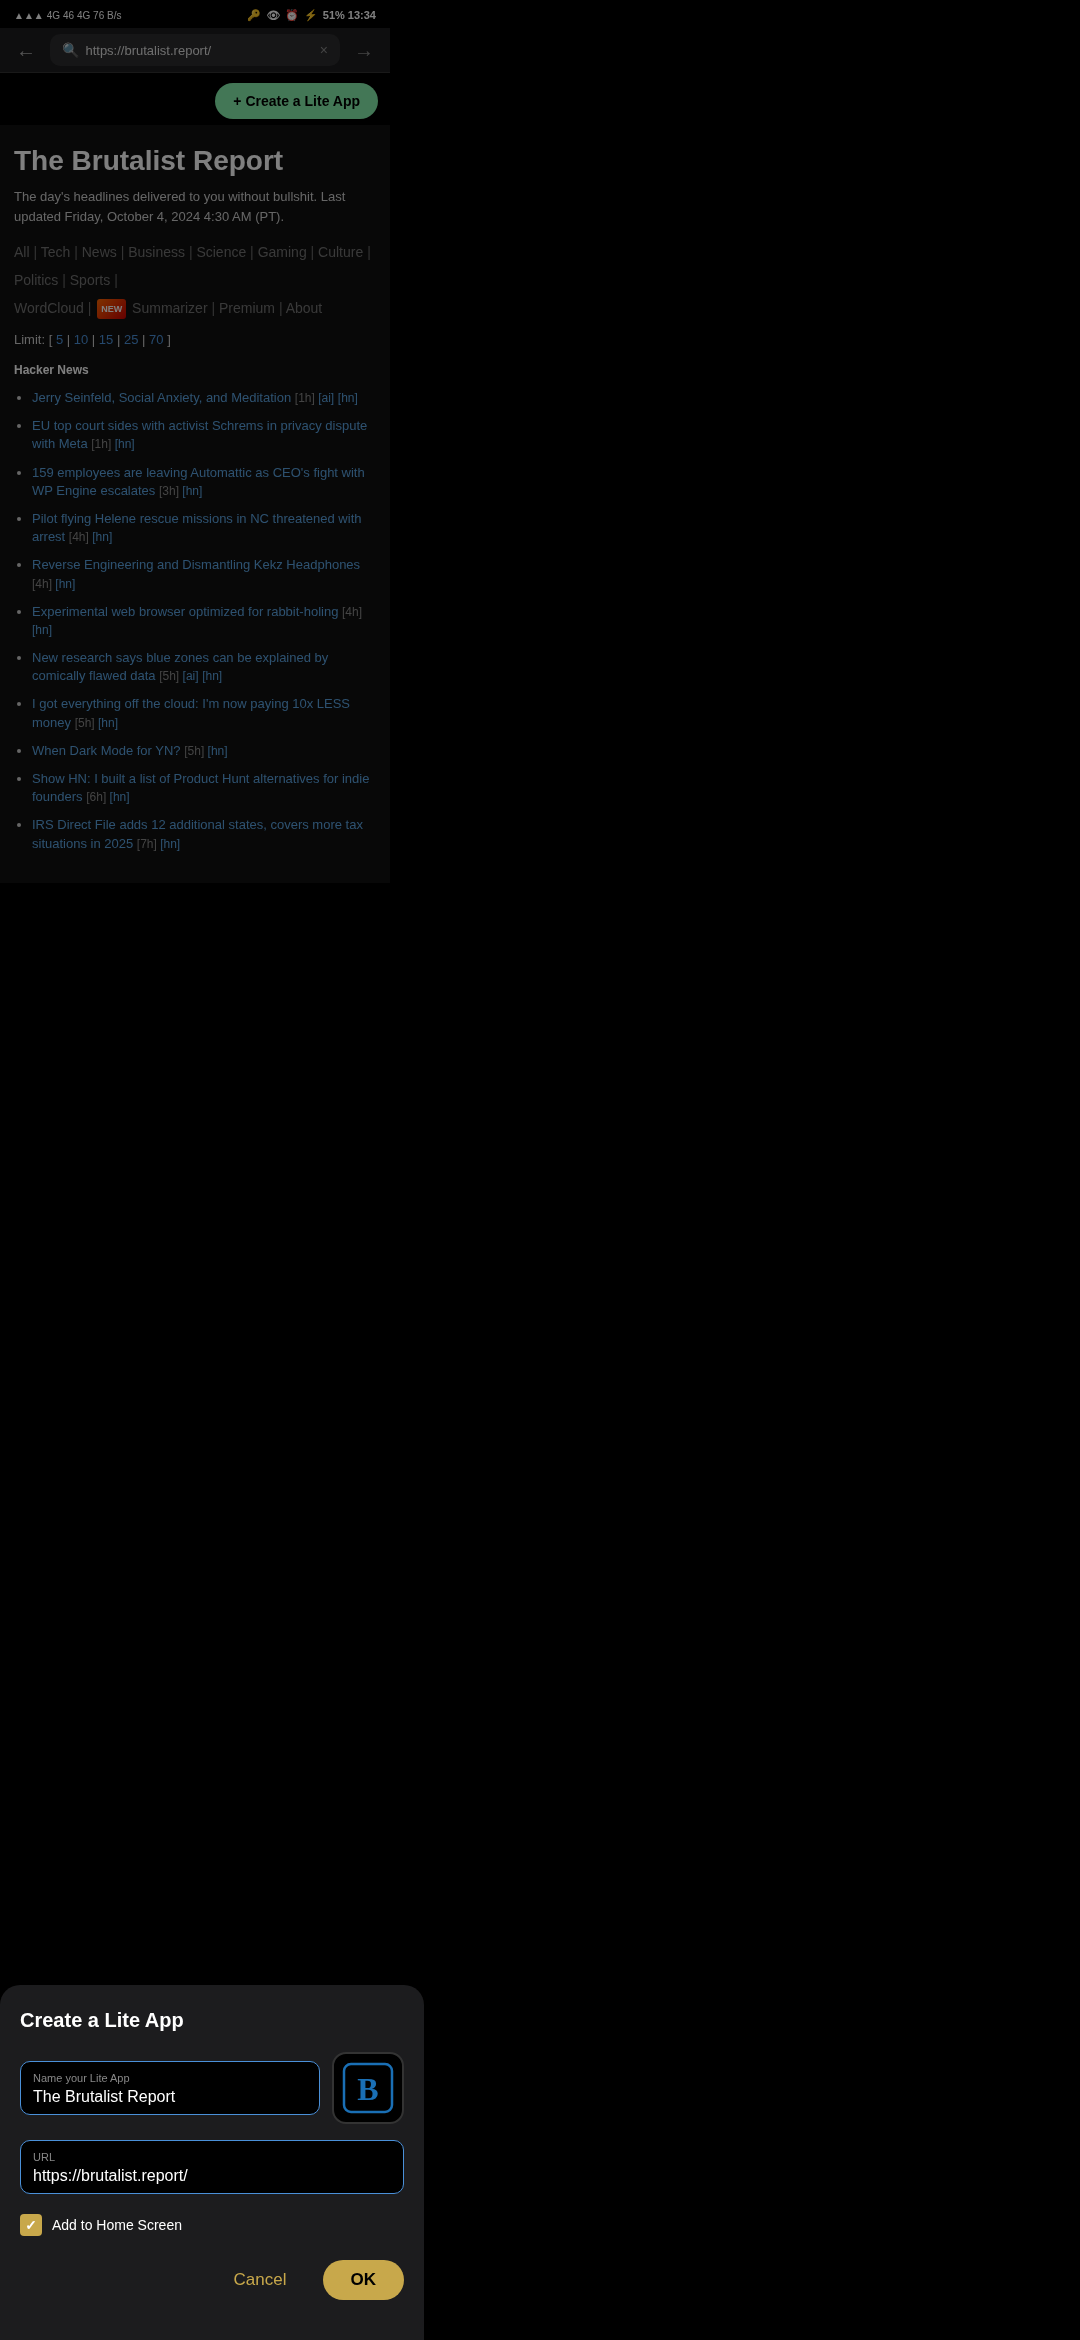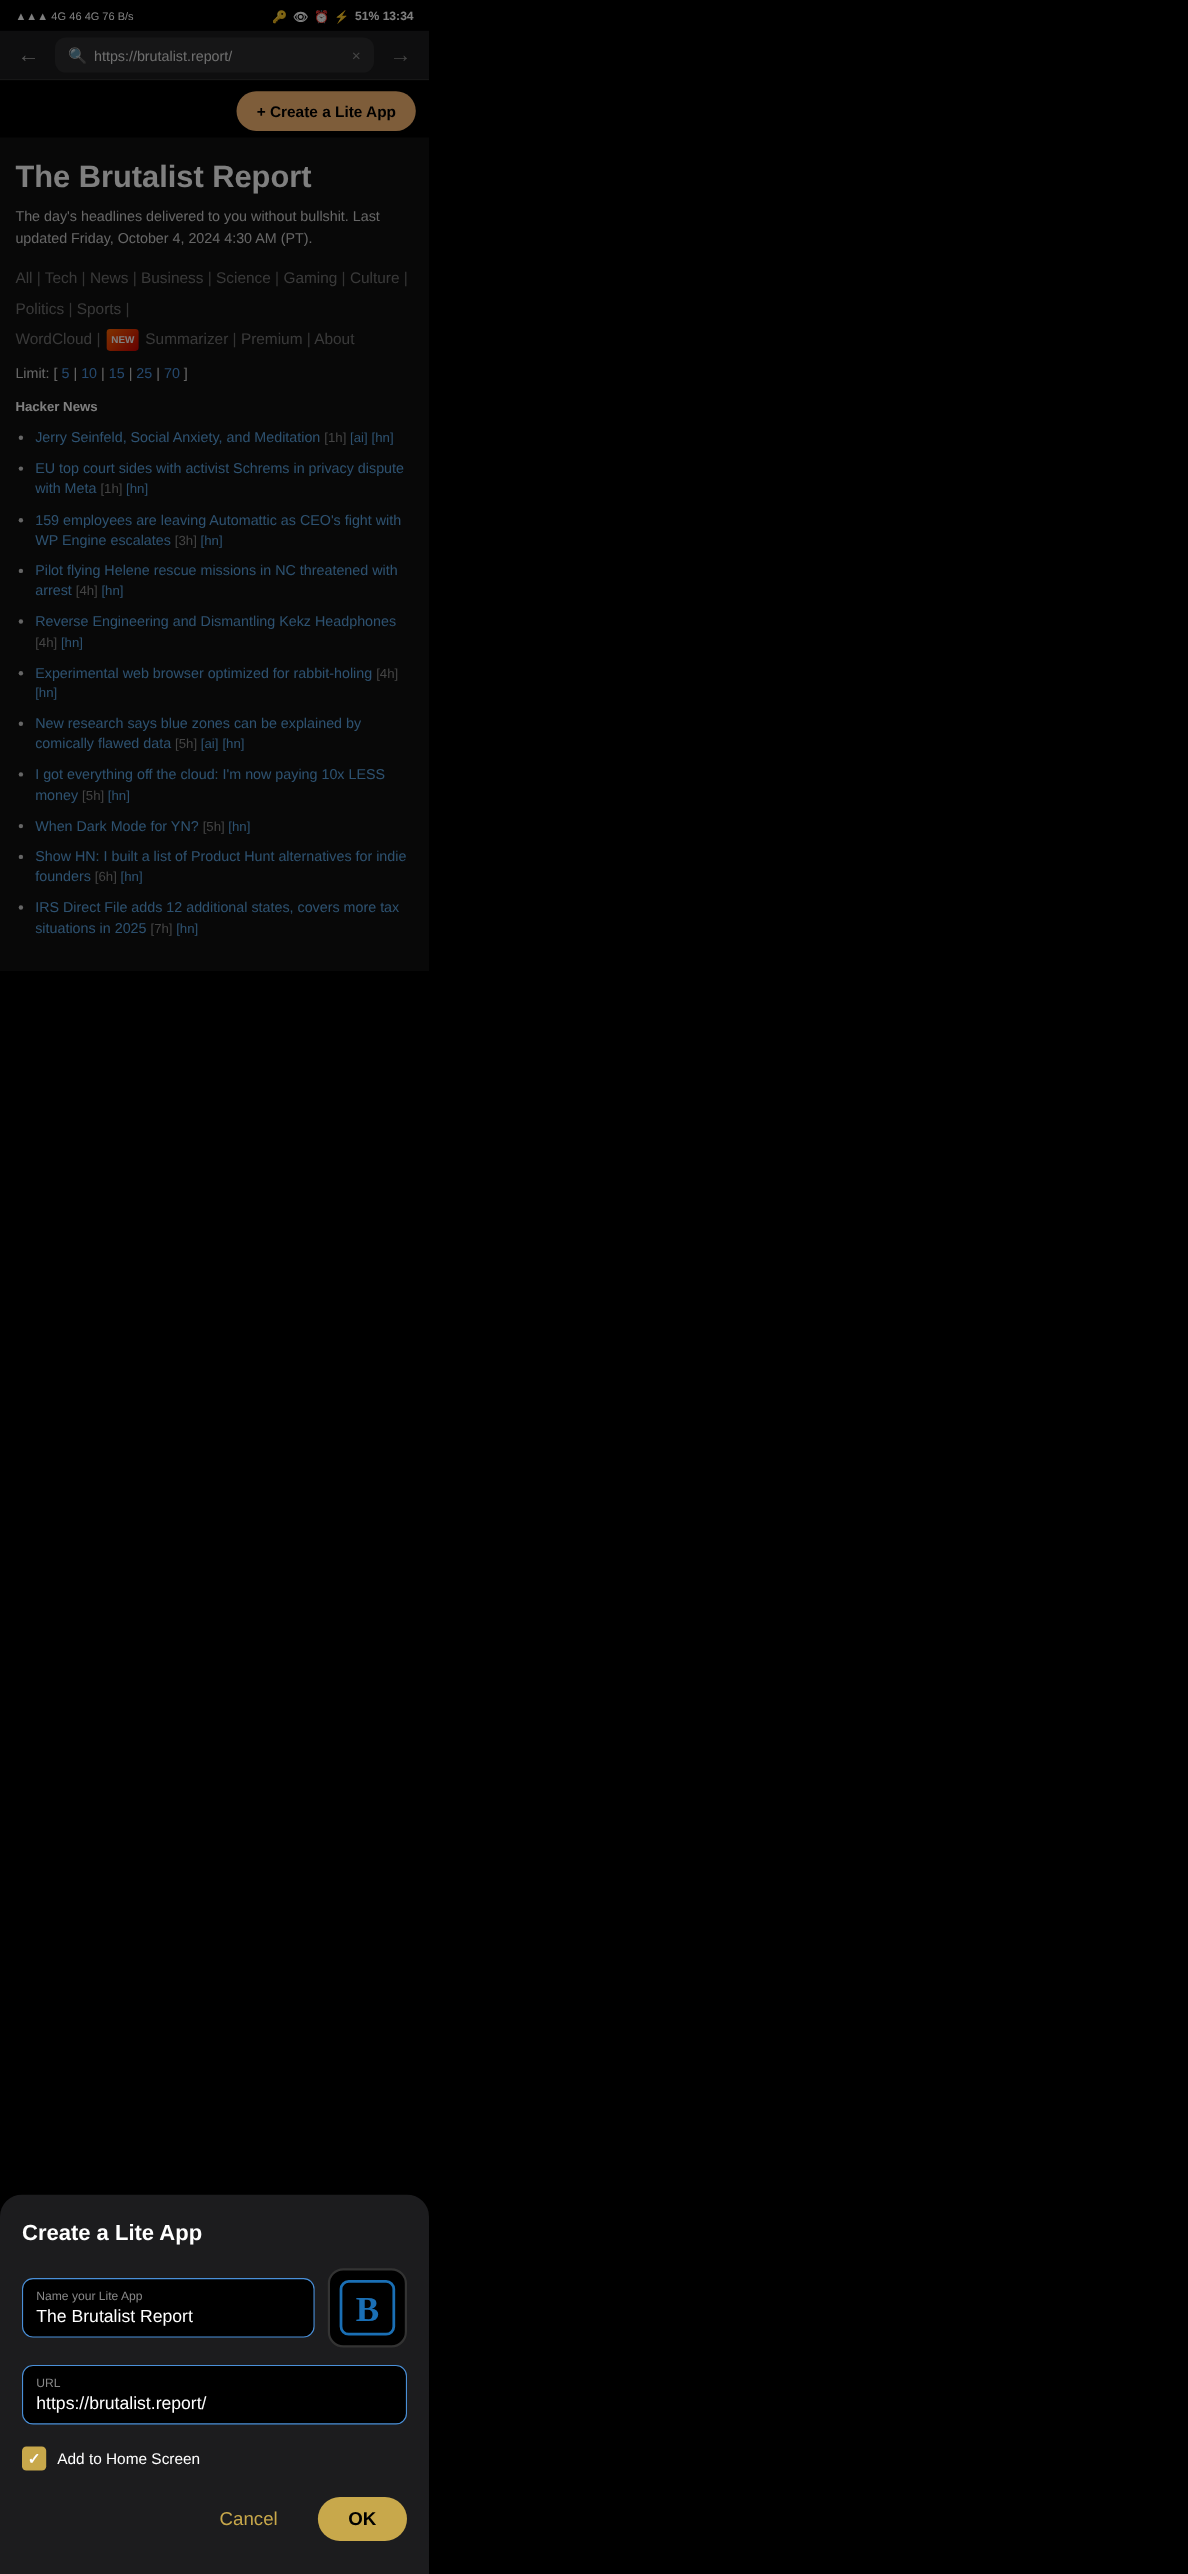--- a/index.html
+++ b/index.html
@@ -58,21 +58,21 @@
     .forward-btn { color: #888; font-size: 20px; padding: 4px 6px; cursor: pointer; }
 
     
     .create-lite-top {
       display: flex;
       justify-content: flex-end;
       padding: 10px 12px 6px;
       background: #000;
     }
     .create-lite-btn-top {
-      background: #fdba74;
+      background: #86efac;
       border: none;
       border-radius: 22px;
       color: #000;
       font-size: 14px;
       font-weight: 600;
       padding: 10px 18px;
       cursor: pointer;
       display: flex;
       align-items: center;
       gap: 6px;
@@ -154,24 +154,24 @@
     }
     .news-list li a { color: #5ba3e0; text-decoration: none; }
     .news-list li .meta { color: #888; font-size: 12px; }
     .news-list li .tag { color: #5ba3e0; font-size: 12px; }
 
     
     .modal-overlay {
       position: fixed;
       bottom: 0;
       left: 0;
-      width: 390px;
+      width: 424px;
       background: #1c1c1e;
       border-radius: 20px 20px 0 0;
-      padding: 24px 20px 30px;
+      padding: 24px 20px 40px;
       z-index: 100;
     }
 
     .modal-title {
       font-size: 20px;
       font-weight: 700;
       color: #fff;
       margin-bottom: 20px;
     }
 

